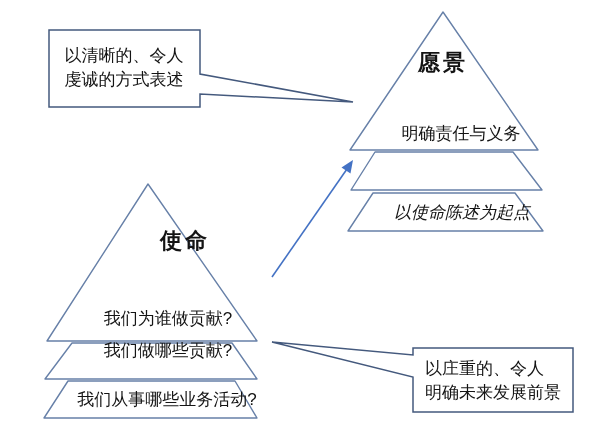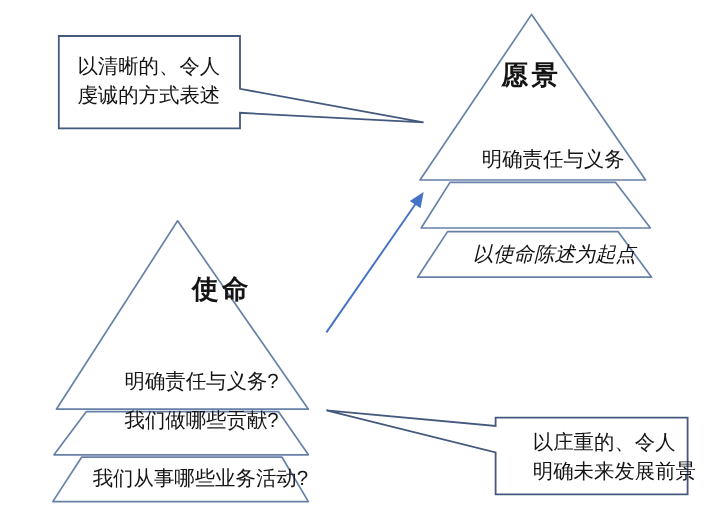--- a/index.html
+++ b/index.html
@@ -38,26 +38,26 @@
 
     <line class="arrow-line" x1="272" y1="277" x2="347" y2="169"></line>
     <polygon class="arrow-head" points="353,160 350.5,173.5 341.5,167.5"></polygon>
   </svg>
 
   <div class="t title" style="left:443px;top:63px;">愿景</div>
   <div class="t layer" style="left:445px;top:133px;">明确责任与义务</div>
   <div class="t layer" style="left:446px;top:212px;font-style:italic;">以使命陈述为起点</div>
 
   <div class="t title" style="left:151px;top:241px;margin-left:34px;">使命</div>
-  <div class="t layer" style="left:152px;top:318px;">明确责任与义务?</div>
+  <div class="t layer" style="left:152px;top:318px;">我们为谁做贡献?</div>
   <div class="t layer" style="left:152px;top:350px;">我们做哪些贡献?</div>
   <div class="t layer" style="left:151px;top:399px;">我们从事哪些业务活动?</div>
 
   <div class="t callout-text" style="left:124px;top:68px;">
     <div>以清晰的、令人</div>
     <div>虔诚的方式表述</div>
   </div>
-  <div class="t callout-text" style="left:512px;top:381px;">
+  <div class="t callout-text" style="left:493px;top:381px;">
     <div>以庄重的、令人</div>
     <div>明确未来发展前景</div>
   </div>
 
 </div>
 
 </body></html>

